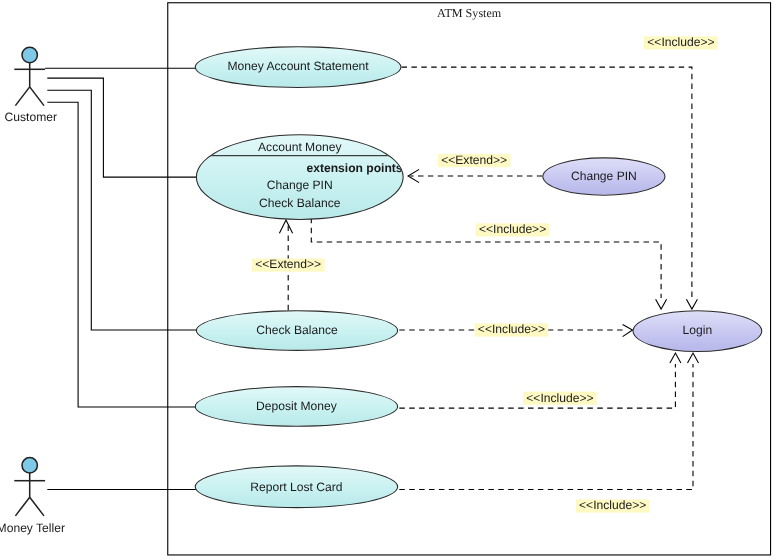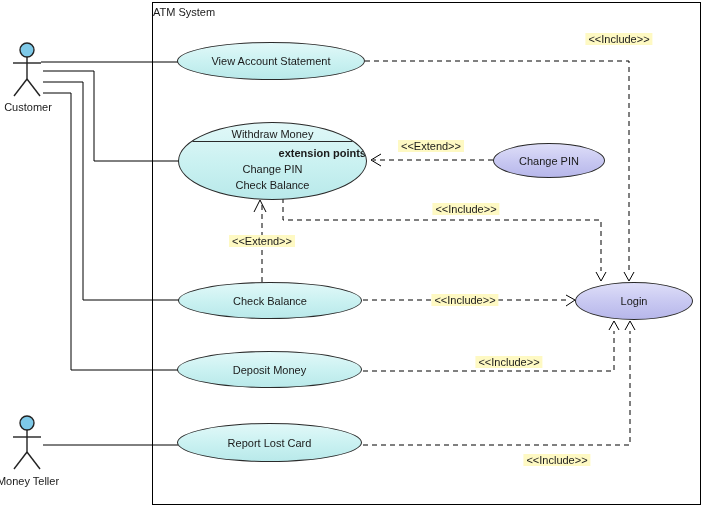--- a/index.html
+++ b/index.html
@@ -12,21 +12,21 @@
   }
   #canvas{
     position:relative;width:704px;height:509px;background:#fff;overflow:hidden;
     font-family:"Liberation Sans",sans-serif;font-size:11px;color:#1a1a1a;
   }
   .boundary{
     position:absolute;left:152px;top:2px;width:549px;height:503px;
     border:1px solid #000;background:#fff;box-sizing:border-box;
   }
   .boundary-title{
-    position:absolute;left:0;top:3px;width:100%;
+    position:absolute;left:0;top:3px;width:100%;text-align:center;font-family:Liberation Serif, serif;
   }
   svg.lines{position:absolute;left:0;top:0;z-index:2;}
   .uc{
     position:absolute;z-index:3;border:1px solid var(--shape-border);border-radius:50%;
     background:linear-gradient(180deg,#e1f8f8 0%,var(--use-case-fill) 55%,#b9e9ea 100%);
     display:flex;align-items:center;justify-content:center;text-align:center;
     box-sizing:border-box;overflow:hidden;
   }
   .uc.alt{
     background:linear-gradient(180deg,#dedef8 0%,var(--use-case-fill-alt) 55%,#b7b7ea 100%);
@@ -101,25 +101,25 @@
       <line x1="13" y1="437" x2="41" y2="437"></line>
       <line x1="27" y1="452" x2="14" y2="469"></line>
       <line x1="27" y1="452" x2="40" y2="469"></line>
     </g>
   </svg>
 
   <div class="actor-label" style="left:28px;top:101px">Customer</div>
   <div class="actor-label" style="left:28px;top:475px">Money Teller</div>
 
   <div class="uc" style="left:177px;top:42px;width:188px;height:38px">
-    <span>View Account Statement</span>
+    <span>Money Account Statement</span>
   </div>
 
   <div class="uc uc-withdraw" style="left:178px;top:122px;width:189px;height:78px">
-    <div class="uc-title">Withdraw Money</div>
+    <div class="uc-title">Account Money</div>
     <div class="ext-header">extension points</div>
     <div class="ext-row">Change PIN</div>
     <div class="ext-row">Check Balance</div>
   </div>
 
   <div class="uc alt" style="left:493px;top:143px;width:112px;height:35px">
     <span>Change PIN</span>
   </div>
 
   <div class="uc" style="left:178px;top:282px;width:184px;height:37px">

